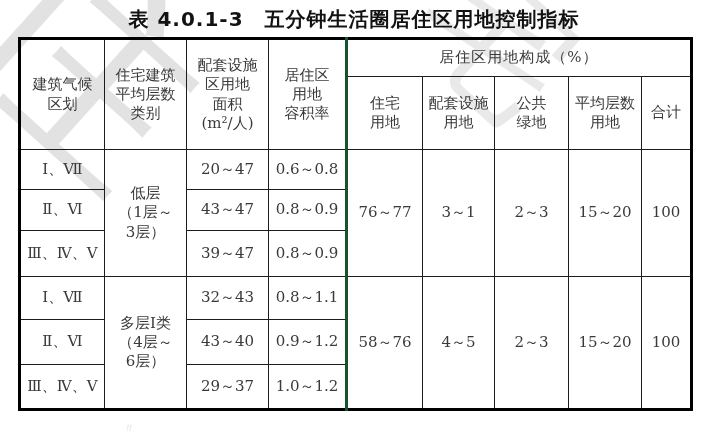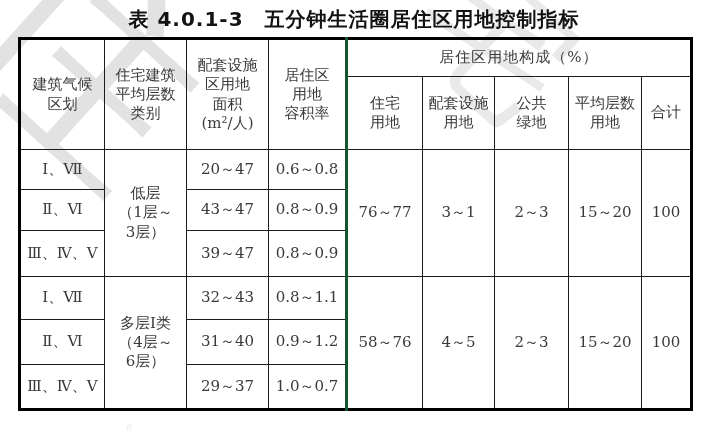--- a/index.html
+++ b/index.html
@@ -166,23 +166,23 @@
         <td data-name="cell-area-per-capita">32～43</td>
         <td data-name="cell-far">0.8～1.1</td>
         <td rowspan="3" class="thick-left" data-name="cell-residential-land">58～76</td>
         <td rowspan="3" data-name="cell-facilities-land">4～5</td>
         <td rowspan="3" data-name="cell-public-green">2～3</td>
         <td rowspan="3" data-name="cell-road-land">15～20</td>
         <td rowspan="3" data-name="cell-total">100</td>
       </tr>
       <tr data-name="table-row">
         <td data-name="cell-climate-zones">Ⅱ、Ⅵ</td>
-        <td data-name="cell-area-per-capita">31～40</td>
+        <td data-name="cell-area-per-capita">43～40</td>
         <td data-name="cell-far">0.9～1.2</td>
       </tr>
       <tr data-name="table-row">
         <td data-name="cell-climate-zones">Ⅲ、Ⅳ、Ⅴ</td>
         <td data-name="cell-area-per-capita">29～37</td>
-        <td data-name="cell-far">1.0～0.7</td>
+        <td data-name="cell-far">1.0～1.2</td>
       </tr>
     </tbody>
   </table>
 </div>
 
 </body></html>

